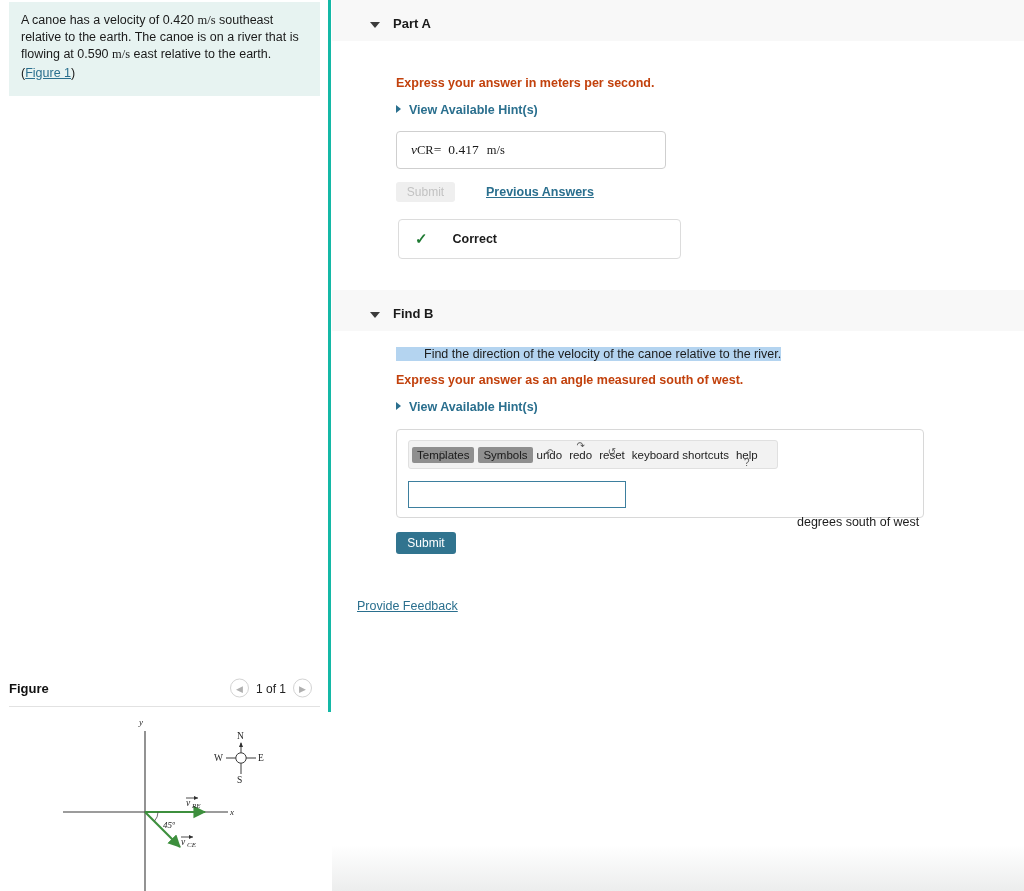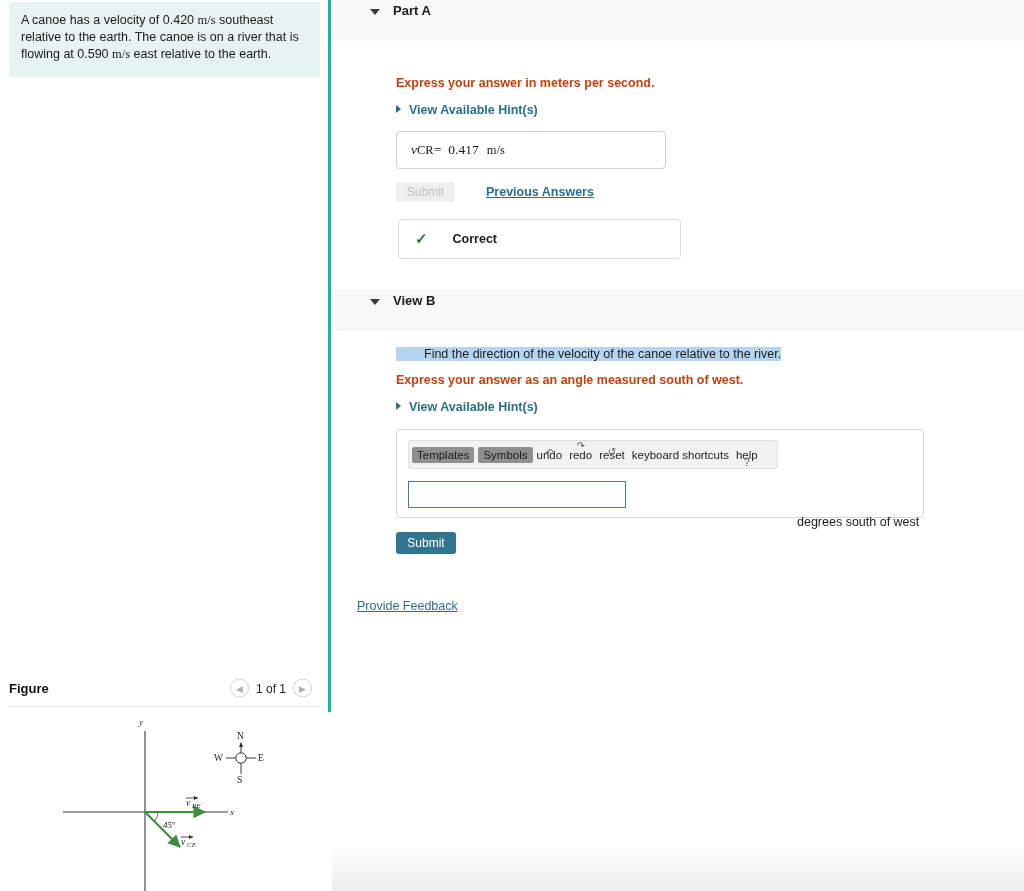--- a/index.html
+++ b/index.html
@@ -53,21 +53,21 @@
   }
 
   
   .right-panel {
     position: absolute; left: 332px; top: 0; width: 692px; height: 891px;
     background: #fff;
   }
   .part-header {
     position: absolute; left: 0; width: 692px; height: 41px;
     background: #f8f8f8;
-    display: flex; align-items: flex-start; padding-top: 4px;
+    display: flex; align-items: flex-start; padding-top: 17px;
   }
   .caret {
     width: 0; height: 0;
     border-left: 5px solid transparent; border-right: 5px solid transparent;
     border-top: 6px solid #3b3b3b;
     margin-left: 38px; margin-top: 5px; cursor: pointer;
   }
   .part-label {
     margin-left: 13px; font-size: 13px; font-weight: bold; color: #1b1b1b;
     margin-top: -1px;
@@ -188,20 +188,23 @@
 <body>
 
 <div class="page">
 
   <div class="left-panel">
 
     <div class="problem-box">
       <span>A canoe has a velocity of 0.420 </span><span class="mathy">m/s</span><span> southeast</span>
       <span>relative to the earth. The canoe is on a river that</span>
       <span>is flowing at 0.590 </span><span class="mathy">m/s</span><span> east relative to the earth.</span>
+      <div style="margin-top:2px;">
+        <span>(</span><span class="fig-link">Figure 1</span><span>)</span>
+      </div>
     </div>
 
     <div class="figure-header">
       <span class="figure-title">Figure</span>
       <div class="figure-nav">
         <div class="nav-circle">◀</div>
         <span class="nav-count">1 of 1</span>
         <div class="nav-circle">▶</div>
       </div>
     </div>
@@ -278,21 +281,21 @@
       <span class="prev-answers">Previous Answers</span>
     </div>
 
     <div class="correct-box">
       <span class="check">✓</span>
       <span class="correct-label">Correct</span>
     </div>
 
     <div class="part-header" style="top:290px;">
       <div class="caret"></div>
-      <span class="part-label">View B</span>
+      <span class="part-label">Find B</span>
     </div>
 
     <div class="q-text" style="top:347px;">
       <span class="selected-text">Find the direction of the velocity of the canoe relative to the river.</span>
     </div>
 
     <div class="q-bold" style="top:373px;">Express your answer as an angle measured south of west.</div>
 
     <div class="hints" style="top:400px;">
       <span class="hint-tri"></span><span>View Available Hint(s)</span>

